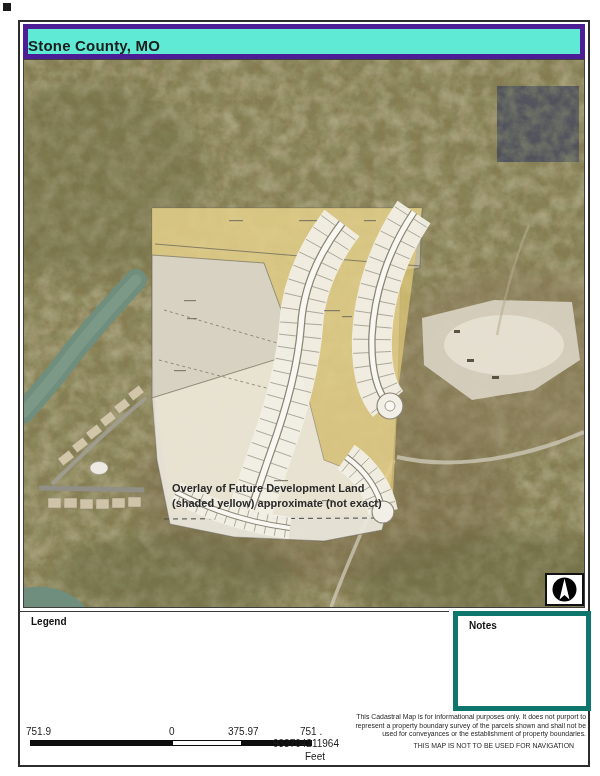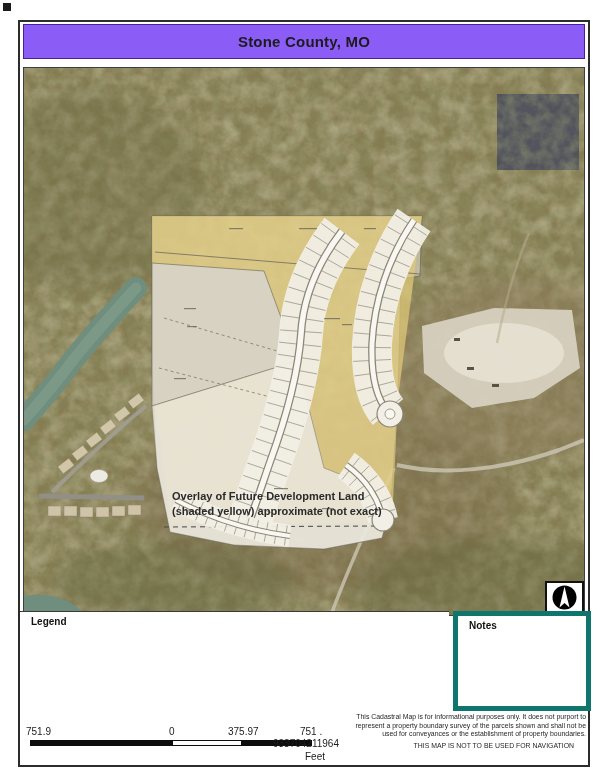--- a/index.html
+++ b/index.html
@@ -2,24 +2,24 @@
 <html><head>
 <meta charset="utf-8">
 <style>
   html,body{margin:0;padding:0;background:#ffffff;}
   .page{position:relative;width:600px;height:776px;background:#ffffff;overflow:hidden;
         font-family:"Liberation Sans", sans-serif;color:#1c1c1c;}
   .corner-mark{position:absolute;left:3px;top:3px;width:8px;height:8px;background:#1b1b1b;}
   .frame{position:absolute;left:18px;top:20px;width:572px;height:747px;
          border:2px solid #2c2c2c;box-sizing:border-box;}
   .title-box{position:absolute;left:23px;top:24px;width:562px;height:35px;
-             border:1px solid #4c1d95;box-sizing:border-box;background:#8b5cf6;
-             text-align:center;line-height:33px;font-size:15px;font-weight:bold;letter-spacing:.2px;}
+             border:5px solid #4c1d95;box-sizing:border-box;background:#5eead4;
+             line-height:33px;font-size:15px;font-weight:bold;letter-spacing:.2px;}
   .map-box{position:absolute;left:23px;top:59px;width:562px;height:549px;
-           border:1px solid #3e3e3e;box-sizing:border-box;background:#8a7f55;overflow:hidden;margin-top:8px;}
+           border:1px solid #3e3e3e;box-sizing:border-box;background:#8a7f55;overflow:hidden;}
   .map-box svg.aerial{display:block;}
   .overlay-note{position:absolute;left:148px;top:421px;width:230px;
                 font-size:11px;line-height:14.5px;font-weight:600;color:#2a2a2a;}
   .north-box{position:absolute;left:521px;top:513px;width:39px;height:33px;background:#fff;
              border:2px solid #111;box-sizing:border-box;display:flex;align-items:center;justify-content:center;}
   .legend-box{position:absolute;left:20px;top:611px;width:429px;height:100px;
               border-top:1px solid #3a3a3a;background:#fff;box-sizing:border-box;}
   .notes-box{position:absolute;left:453px;top:611px;width:138px;height:100px;
              border:5px solid #0f766e;background:#fff;box-sizing:border-box;}
   .panel-label{display:block;padding:4px 0 0 11px;font-size:10px;font-weight:bold;color:#111;}

